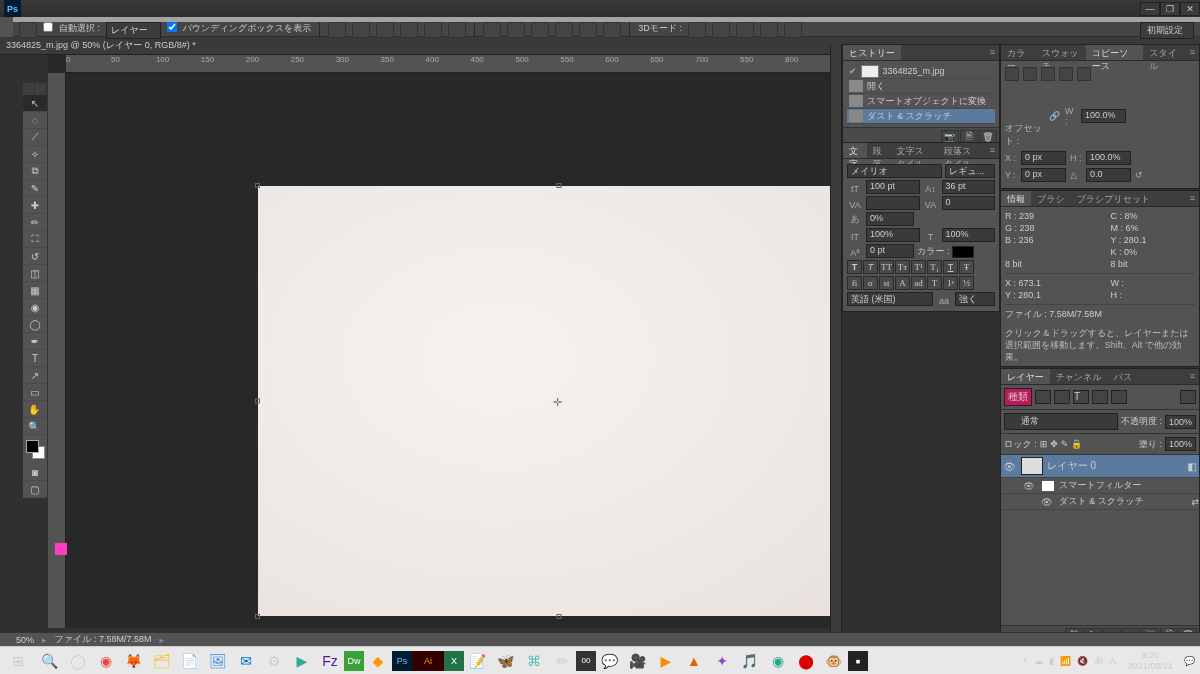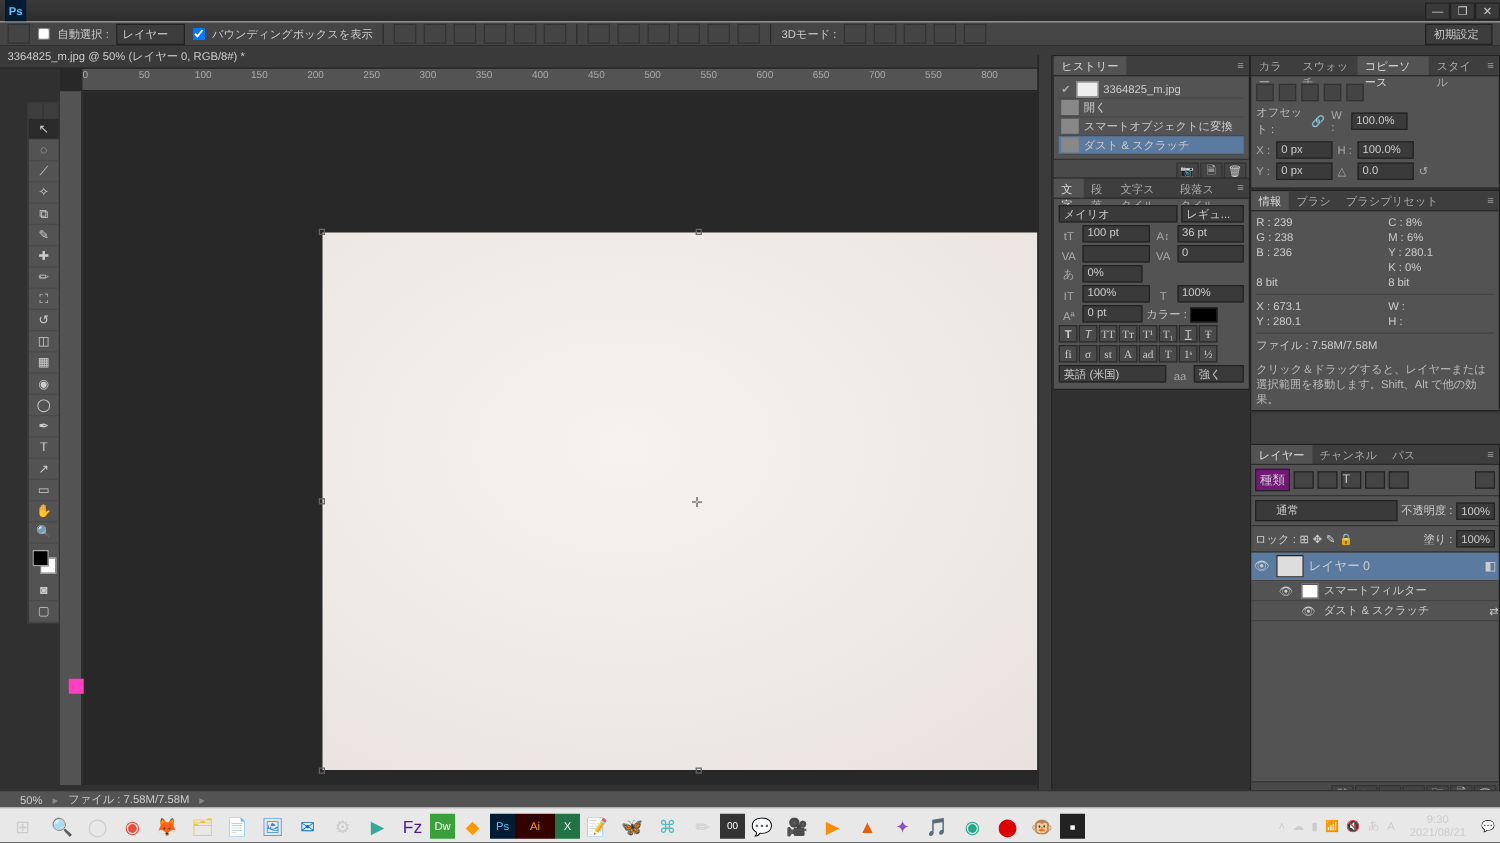--- a/index.html
+++ b/index.html
@@ -5,21 +5,21 @@
 * { margin: 0; padding: 0; box-sizing: border-box; font-family: "Meiryo", "MS PGothic", sans-serif; }
 body { width: 1200px; height: 674px; background: #535353; overflow: hidden; font-size: 10px; color: #ccc; position: relative; }
 
 .titlebar { height: 17px; background: linear-gradient(180deg,#3a3a3a,#2d2d2d); display: flex; align-items: center; }
 .ps-logo { width: 17px; height: 17px; background: #001c33; color: #5fc4ff; font-size: 9px; display:flex; align-items:center; justify-content:center; font-weight:bold; margin:0 4px;}
 .menubar { display: flex; gap: 2px; }
 .menubar span { padding: 2px 6px; font-size: 10px; color: #ddd; }
 .win-controls { margin-left: auto; display: flex; }
 .win-controls div { width: 20px; height: 14px; background: #3a3a3a; border:1px solid #222; display:flex; align-items:center; justify-content:center; font-size:9px; color:#ccc;}
 
-.options-bar { height: 20px; background: #454545; border-top:1px solid #a3a3a3; border-bottom:1px solid #2d2d2d; display: flex; align-items: center; padding: 0 6px; gap: 6px; font-size: 9px; }
+.options-bar { height: 20px; background: #454545; border-top:5px solid #a3a3a3; border-bottom:1px solid #2d2d2d; display: flex; align-items: flex-start; padding: 0 6px; gap: 6px; font-size: 9px; margin-left: 13px; }
 .options-bar .icon-btn { width: 18px; height: 16px; background:#444; border:1px solid #333; }
 .options-bar input[type=checkbox] { width:10px; height:10px; vertical-align: middle;}
 .options-bar .sep { width:1px; height:16px; background:#2a2a2a; margin:0 2px;}
 .options-bar .select { background:#3c3c3c; border:1px solid #222; padding:1px 12px 1px 4px; font-size:9px; color:#ccc; position:relative;}
 .essential-sel { margin-left:auto; background:#3c3c3c; border:1px solid #222; padding:1px 10px 1px 6px; font-size:9px; }
 
 .doc-tab { height: 18px; background: #3a3a3a; border-bottom:1px solid #222; display:flex; align-items:center; padding-left:6px; font-size:9px; color:#ccc;}
 
 .work-area { position: absolute; top: 55px; left: 0; right:0; bottom: 28px; background:#303030; }
 .toolbox { position: absolute; left: 0; top: 72px; width: 48px; bottom: 28px; z-index: 5;}
@@ -64,21 +64,21 @@
 .panel-footer div { width:18px; height:14px; border:1px solid #333; background:#444; display:flex; align-items:center; justify-content:center; font-size:9px;}
 
 .char-panel .row { display:flex; align-items:flex-end; gap:3px; margin:2px 0;}
 .char-panel .fld { background:#3a3a3a; border:1px solid #222; height:14px; flex:1; padding:0 3px; color:#ccc; font-size:9px;}
 .char-panel .ico { width:16px; text-align:center; color:#aaa;}
 .char-panel .btns { display:flex; gap:1px; margin:2px 0; flex-wrap:wrap;}
 .char-panel .btns div { width:15px; height:14px; border:1px solid #2a2a2a; background:#4a4a4a; display:flex; align-items:center; justify-content:center; font-size:9px; font-family: "Times New Roman", serif;}
 .color-sw { width:22px; height:12px; background:#000; border:1px solid #222;}
 
 .prop-panel .row { display:flex; align-items:center; gap:4px; margin:3px 0;}
-.prop-panel .label { width:40px; font-size:9px; color:#bbb;}
+.prop-panel .label { width:40px; font-size:9px; color:#bbb;margin-top:38px;}
 .prop-panel .fld { background:#3a3a3a; border:1px solid #222; height:14px; width:45px; padding:0 3px; font-size:9px; color:#ccc;}
 .prop-panel .ico { width:12px; font-size:9px; color:#aaa;}
 
 .info-panel .irow { display:flex; font-size:9px; line-height:12px;gap:21px;}
 .info-panel .col { flex:1;}
 .info-note { font-size:9px; color:#bbb; margin-top:6px; line-height:12px;}
 
 .layer-item { display:flex; align-items:center; gap:4px; padding:2px; border-bottom:1px solid #444;}
 .layer-item.sel { background:#5a7aa0;}
 .layer-thumb { width:22px; height:18px; background:#ddd; border:1px solid #222;}
@@ -412,21 +412,21 @@
     <div style="flex:1; background:#404040; border-left:1px solid #222;"></div>
 
     <div class="panel" style="height:290px; display:flex; flex-direction:column;">
       <div class="panel-tabs">
         <span class="active">レイヤー</span>
         <span>チャンネル</span>
         <span>パス</span>
         <span class="menu">≡</span>
       </div>
       <div class="filter-row">
-        <span style="background:#701a75;border:1px solid #222;padding:1px 3px;">種類</span>
+        <span style="background:#be185d;border:1px solid #222;padding:1px 3px;">種類</span>
         <div class="fbtn"></div>
         <div class="fbtn"></div>
         <div class="fbtn">T</div>
         <div class="fbtn"></div>
         <div class="fbtn"></div>
         <div style="flex:1"></div>
         <div class="fbtn"></div>
       </div>
       <div class="mode-row">
         <div class="sel">通常</div>

